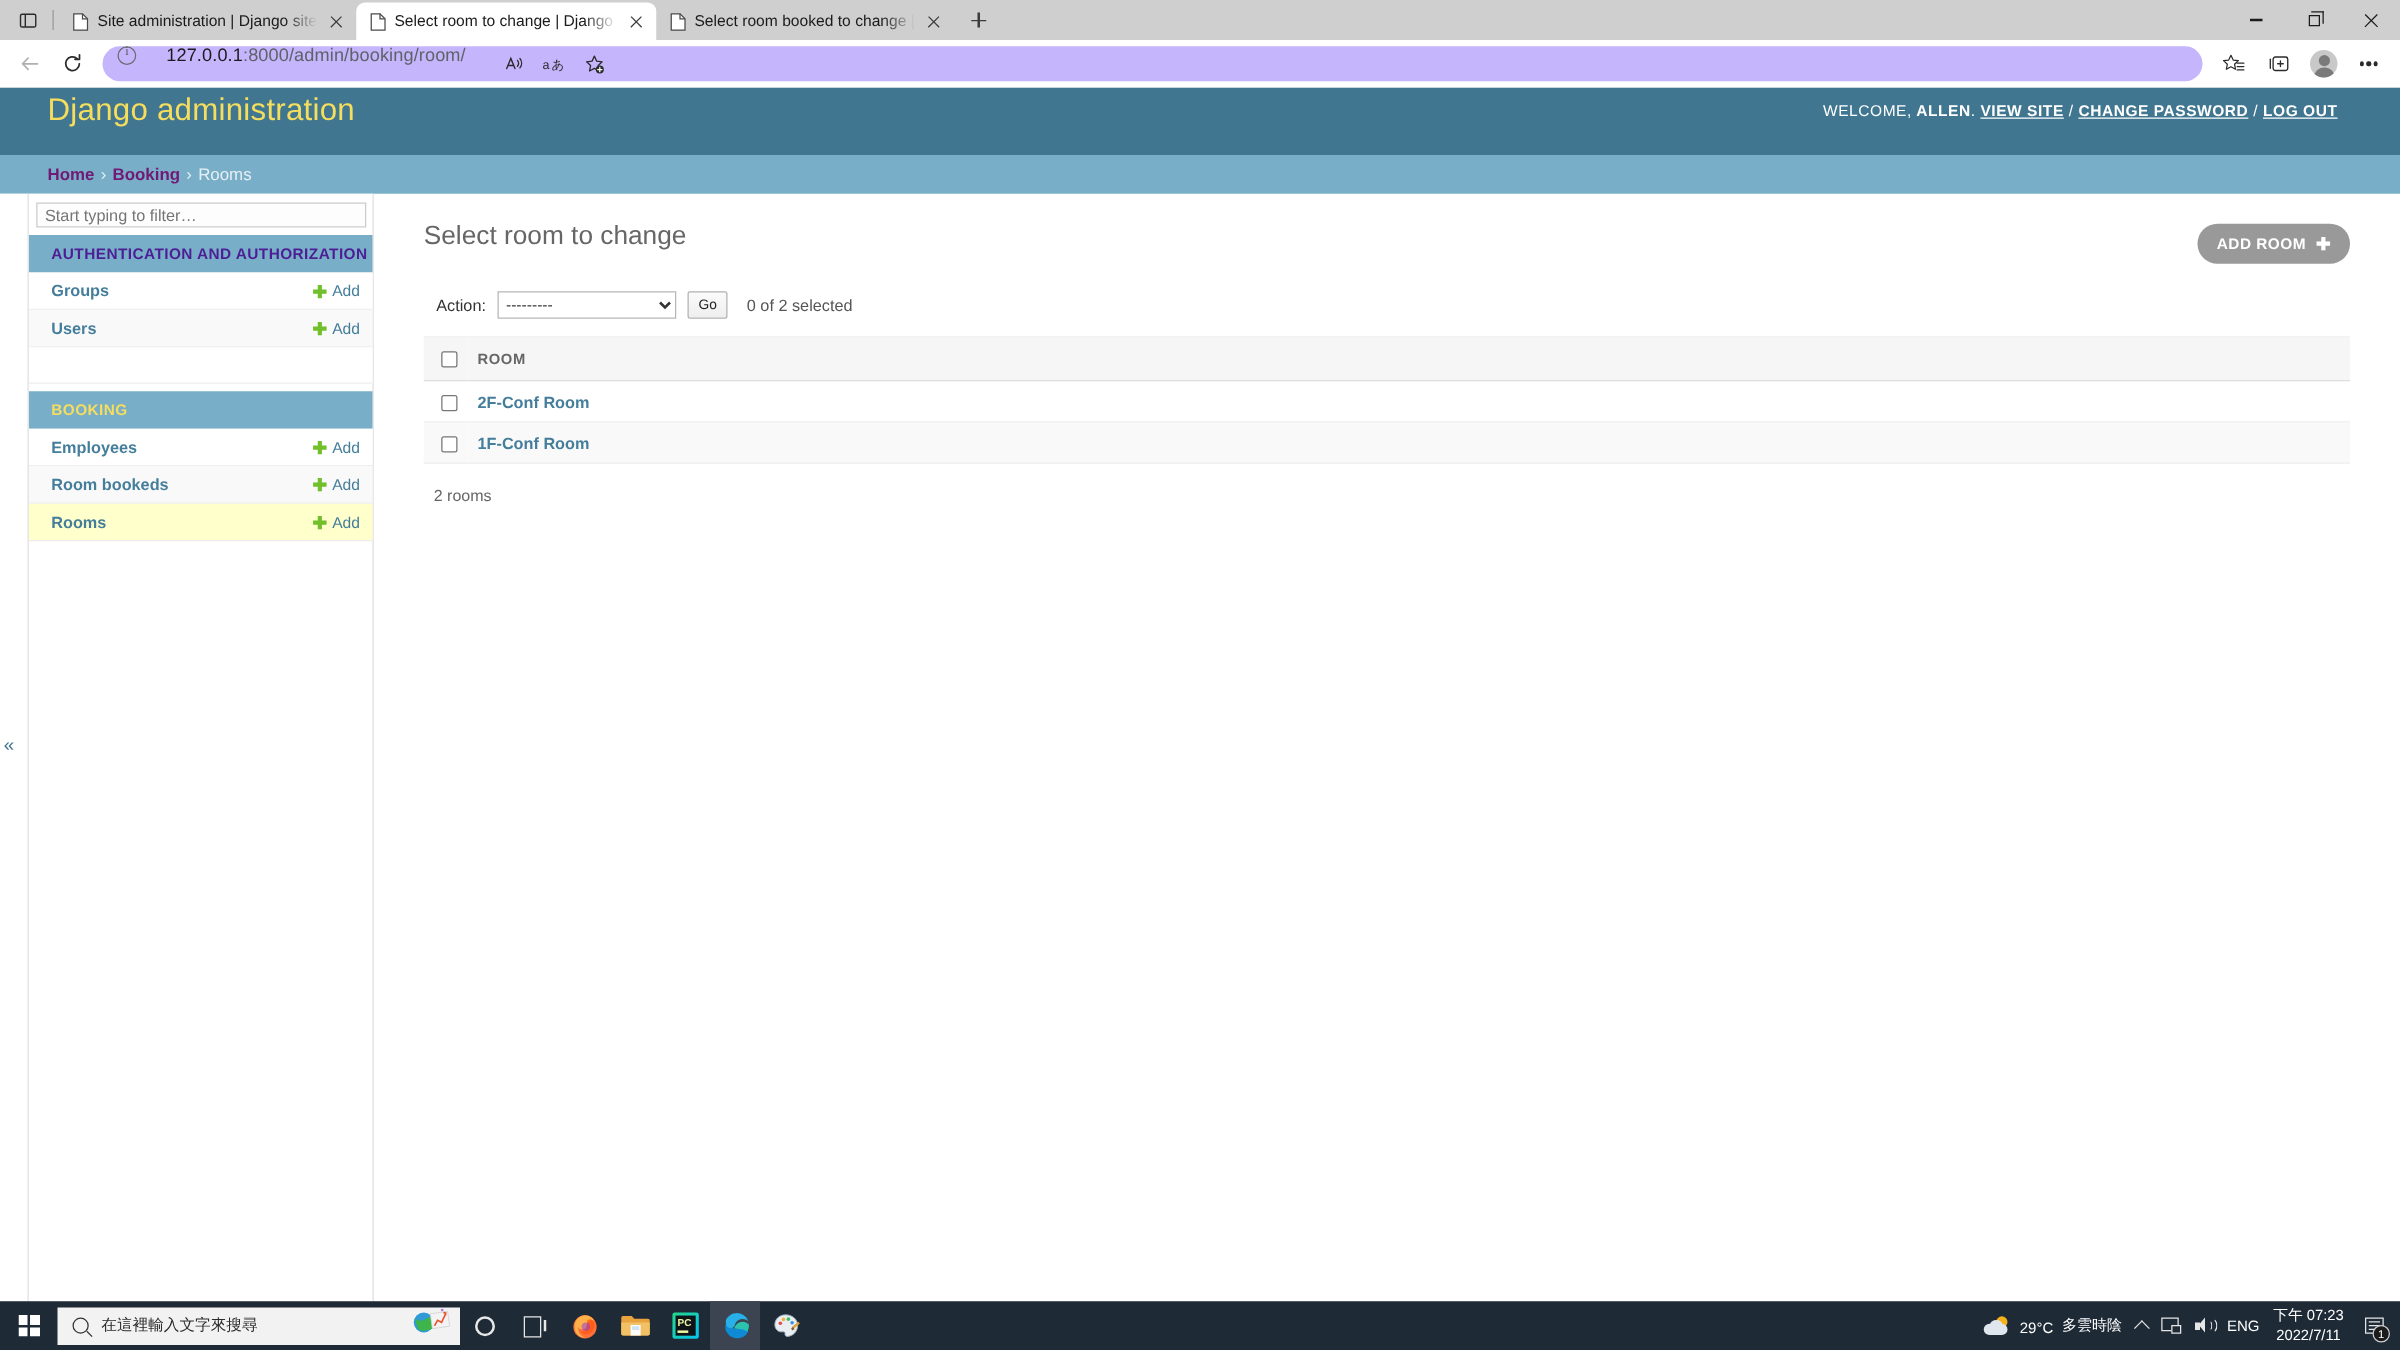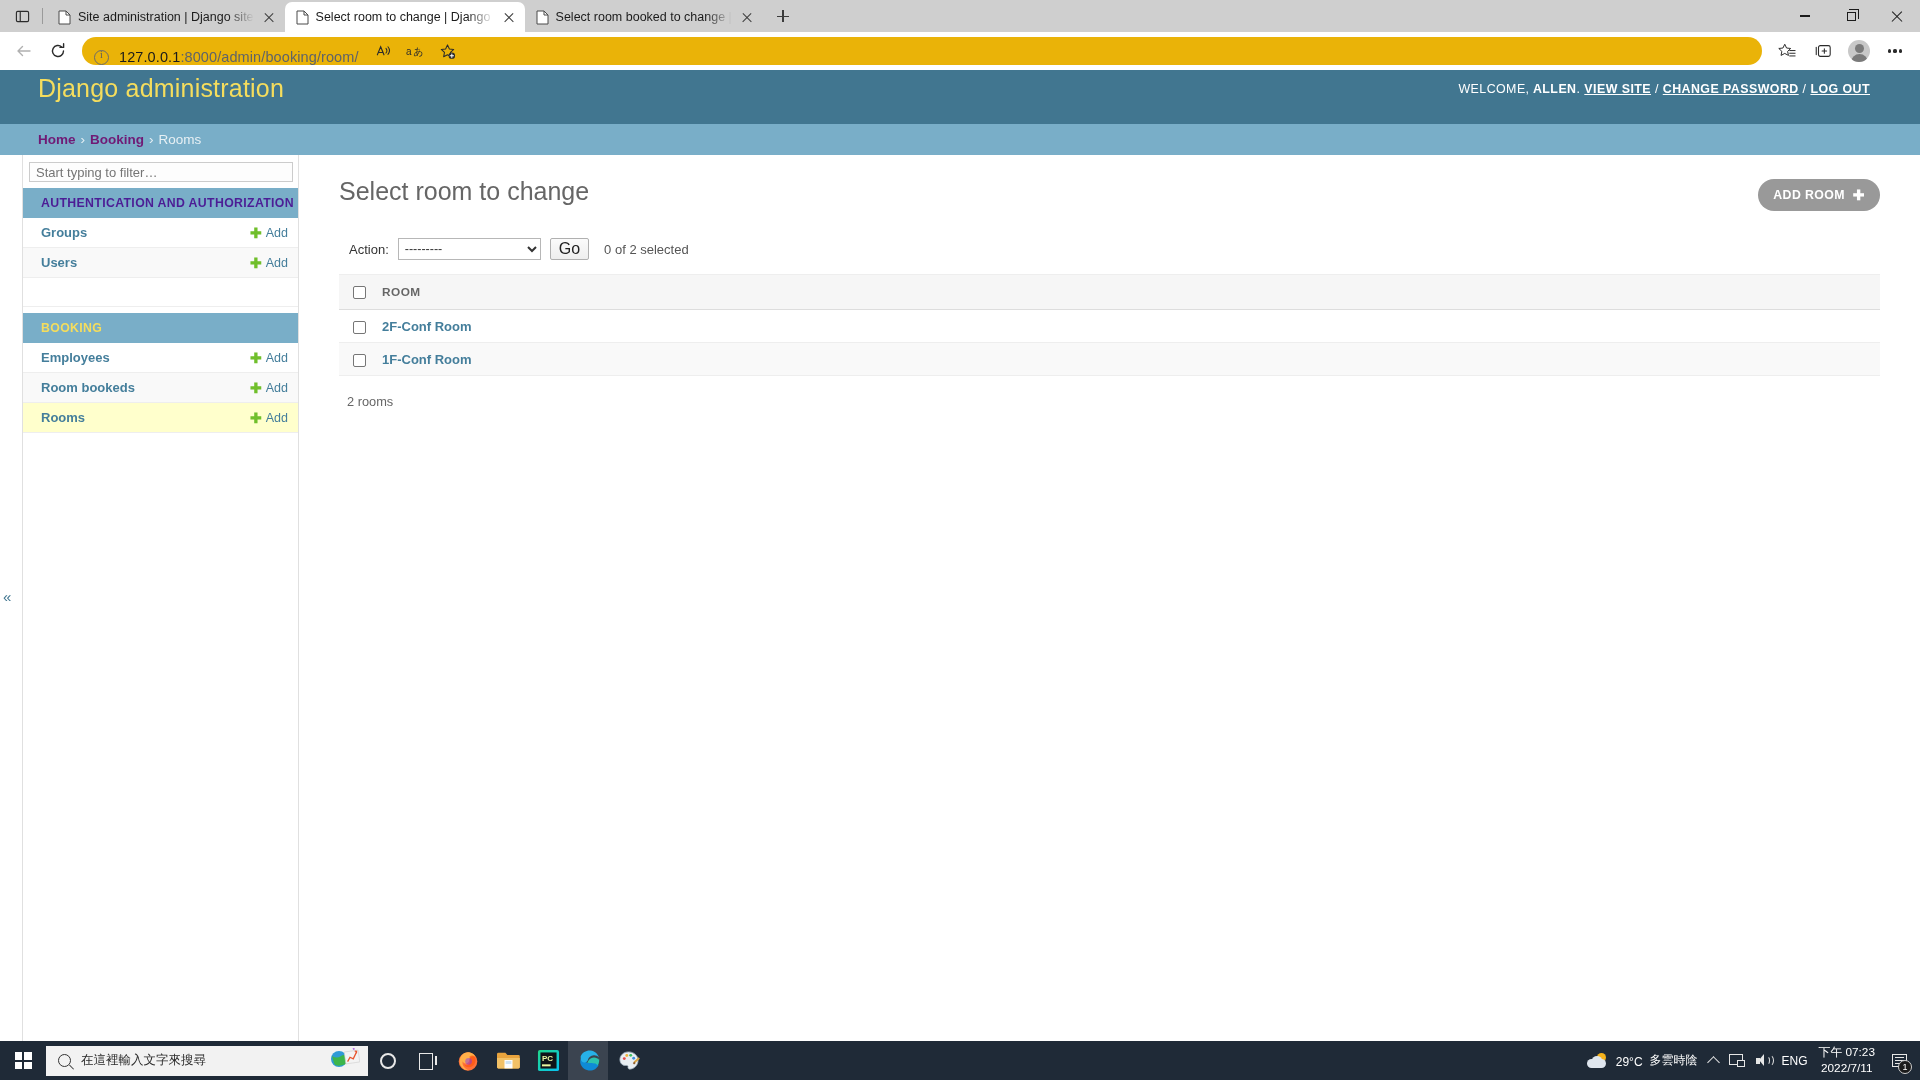--- a/index.html
+++ b/index.html
@@ -51,22 +51,22 @@
   .wc-min { width: 10px; height: 1.3px; background: #1b1b1b; }
   .wc-max { width: 9px; height: 9px; border: 1.3px solid #1b1b1b; position: relative; }
   .wc-max::after { content:""; position:absolute; left:1px; top:-3.5px; width:9px; height:9px; border:1.3px solid #1b1b1b; border-bottom:none; border-left:none; }
   .wc-close { width: 12px; height: 12px; position: relative; }
   .wc-close::before, .wc-close::after { content:""; position:absolute; left:-1px; top:5.5px; width:14px; height:1.3px; background:#1b1b1b; }
   .wc-close::before { transform: rotate(45deg); } .wc-close::after { transform: rotate(-45deg); }
 
   #navbar { height: 38px; background: #ffffff; display: flex; align-items: center; padding: 0 8px; gap: 2px; }
   .nav-ico { width: 32px; height: 32px; display: flex; align-items: center; justify-content: center; border-radius: 4px; }
   #omnibox {
-    flex: 1; height: 28px; background: #eab308; border-radius: 14px;
-    display: flex; align-items: flex-end; padding: 0 12px; gap: 10px; margin: 0 6px; position: relative;
+    flex: 1; height: 28px; background: #c4b5fd; border-radius: 14px;
+    display: flex; align-items: flex-start; padding: 0 12px; gap: 24px; margin: 0 6px; position: relative;
   }
   #omnibox .urltext { font-size: 14.5px; color: #1b1b1b; letter-spacing: .1px; }
   #omnibox .urltext .dim { color: #5f6368; }
   .info-circle { width: 15px; height: 15px; border: 1.2px solid #6b6b6b; border-radius: 50%; position: relative; flex: 0 0 15px; }
   .info-circle::after { content: "i"; position: absolute; left: 0; right: 0; top: -2px; text-align: center; font-size: 10px; color: #5b5b5b; font-family: "Liberation Serif", serif; }
   .omni-right { display: flex; align-items: center; gap: 2px; }
   .ob-btn { width: 30px; height: 28px; display: flex; align-items: center; justify-content: center; }
   .tb-btn { width: 34px; height: 32px; display: flex; align-items: center; justify-content: center; border-radius: 4px; }
   .avatar-circle { width: 22px; height: 22px; border-radius: 50%; background: #c8c8c8; position: relative; overflow: hidden; }
   .avatar-circle::before { content:""; position:absolute; width:9px; height:9px; border-radius:50%; background:#7a7a7a; left:6.5px; top:3.5px; }
@@ -126,30 +126,30 @@
   .spacer-row { height: 29px; background: #fff; border-bottom: 1px solid #eee; }
 
   #content { flex: 1; padding: 22px 40px 0 40px; position: relative; }
   #obj-tools { position: absolute; right: 40px; top: 24px; }
   #addroom {
     display: inline-flex; align-items: center; gap: 8px;
     background: #999999; color: #ffffff; font-size: 12.3px; font-weight: bold;
     letter-spacing: .4px; padding: 8px 15px; border-radius: 17px; text-decoration: none;
   }
   #addroom .pl { font-size: 14px; }
-  #content h1 { font-size: 25px; font-weight: 300; color: #666666; margin-bottom: 28px; }
+  #content h1 { font-size: 21px; font-weight: 300; color: #666666; margin-bottom: 28px; }
 
   #actions-bar { display: flex; align-items: center; gap: 9px; padding-left: 10px; height: 30px; }
   #actions-bar label { font-size: 13px; color: #333; }
   #action-select {
     height: 22px; width: 143px; font-size: 12.5px; border: 1px solid #b7b7b7;
     background: #fff; padding: 0 2px; font-family: "Liberation Sans", sans-serif; color: #333;
   }
   #go-btn {
-    height: 22px; padding: 0 8px; font-size: 16px; border: 1px solid #b0b0b0;
+    height: 22px; padding: 0 8px; font-size: 11px; border: 1px solid #b0b0b0;
     background: linear-gradient(#fbfbfb,#eeeeee); color: #222;
     font-family: "Liberation Sans", sans-serif; border-radius: 2px;
   }
   #sel-count { font-size: 13px; color: #555; margin-left: 6px; }
 
   #result-table { width: 100%; border-collapse: collapse; margin-top: 10px; }
   #result-table thead th {
     background: #f6f6f6; border-top: 1px solid #eee; border-bottom: 1px solid #ddd;
     text-align: left; font-size: 11.8px; font-weight: bold; color: #666;
     letter-spacing: .5px; padding: 10px 8px; height: 34px;

